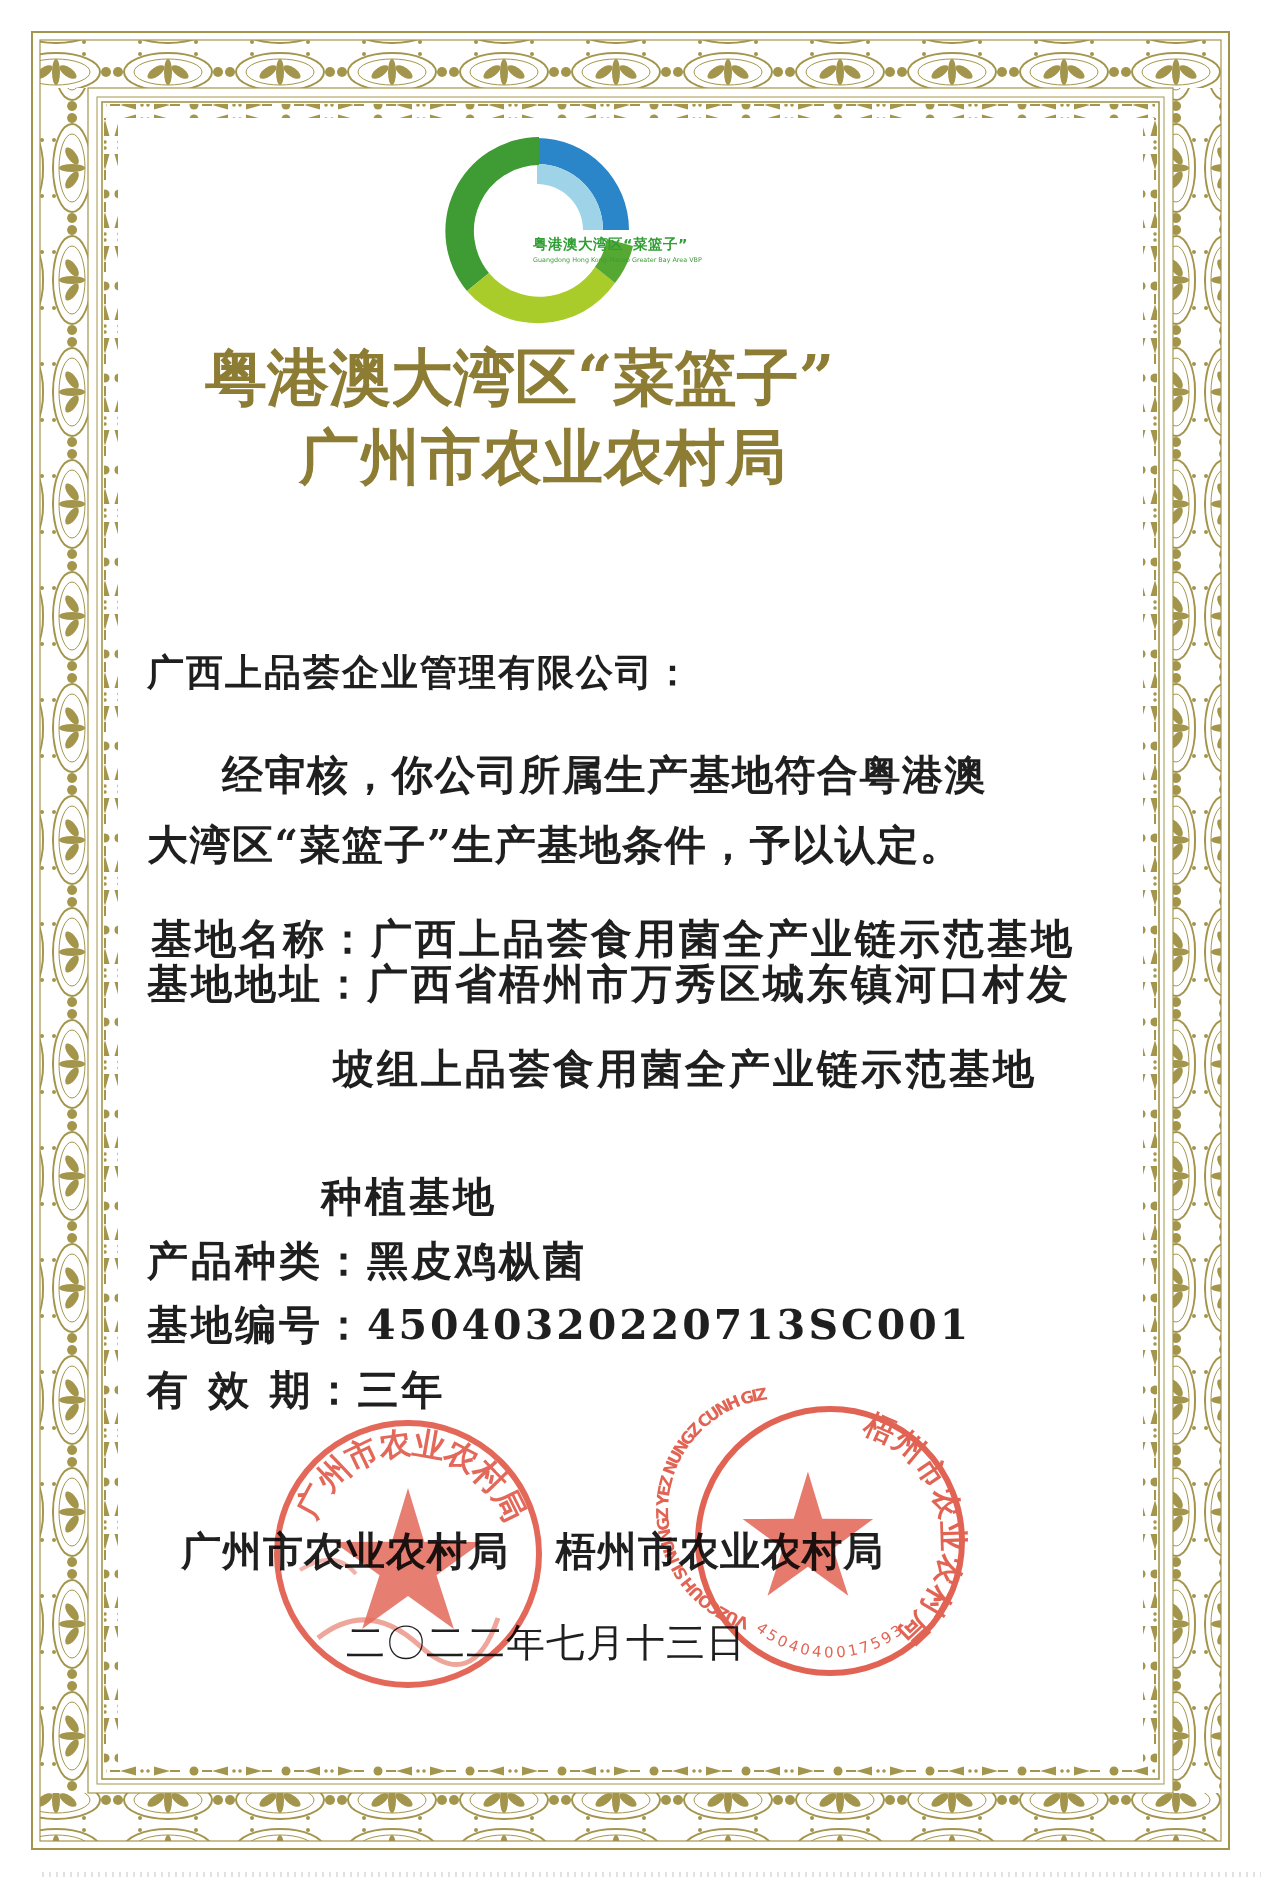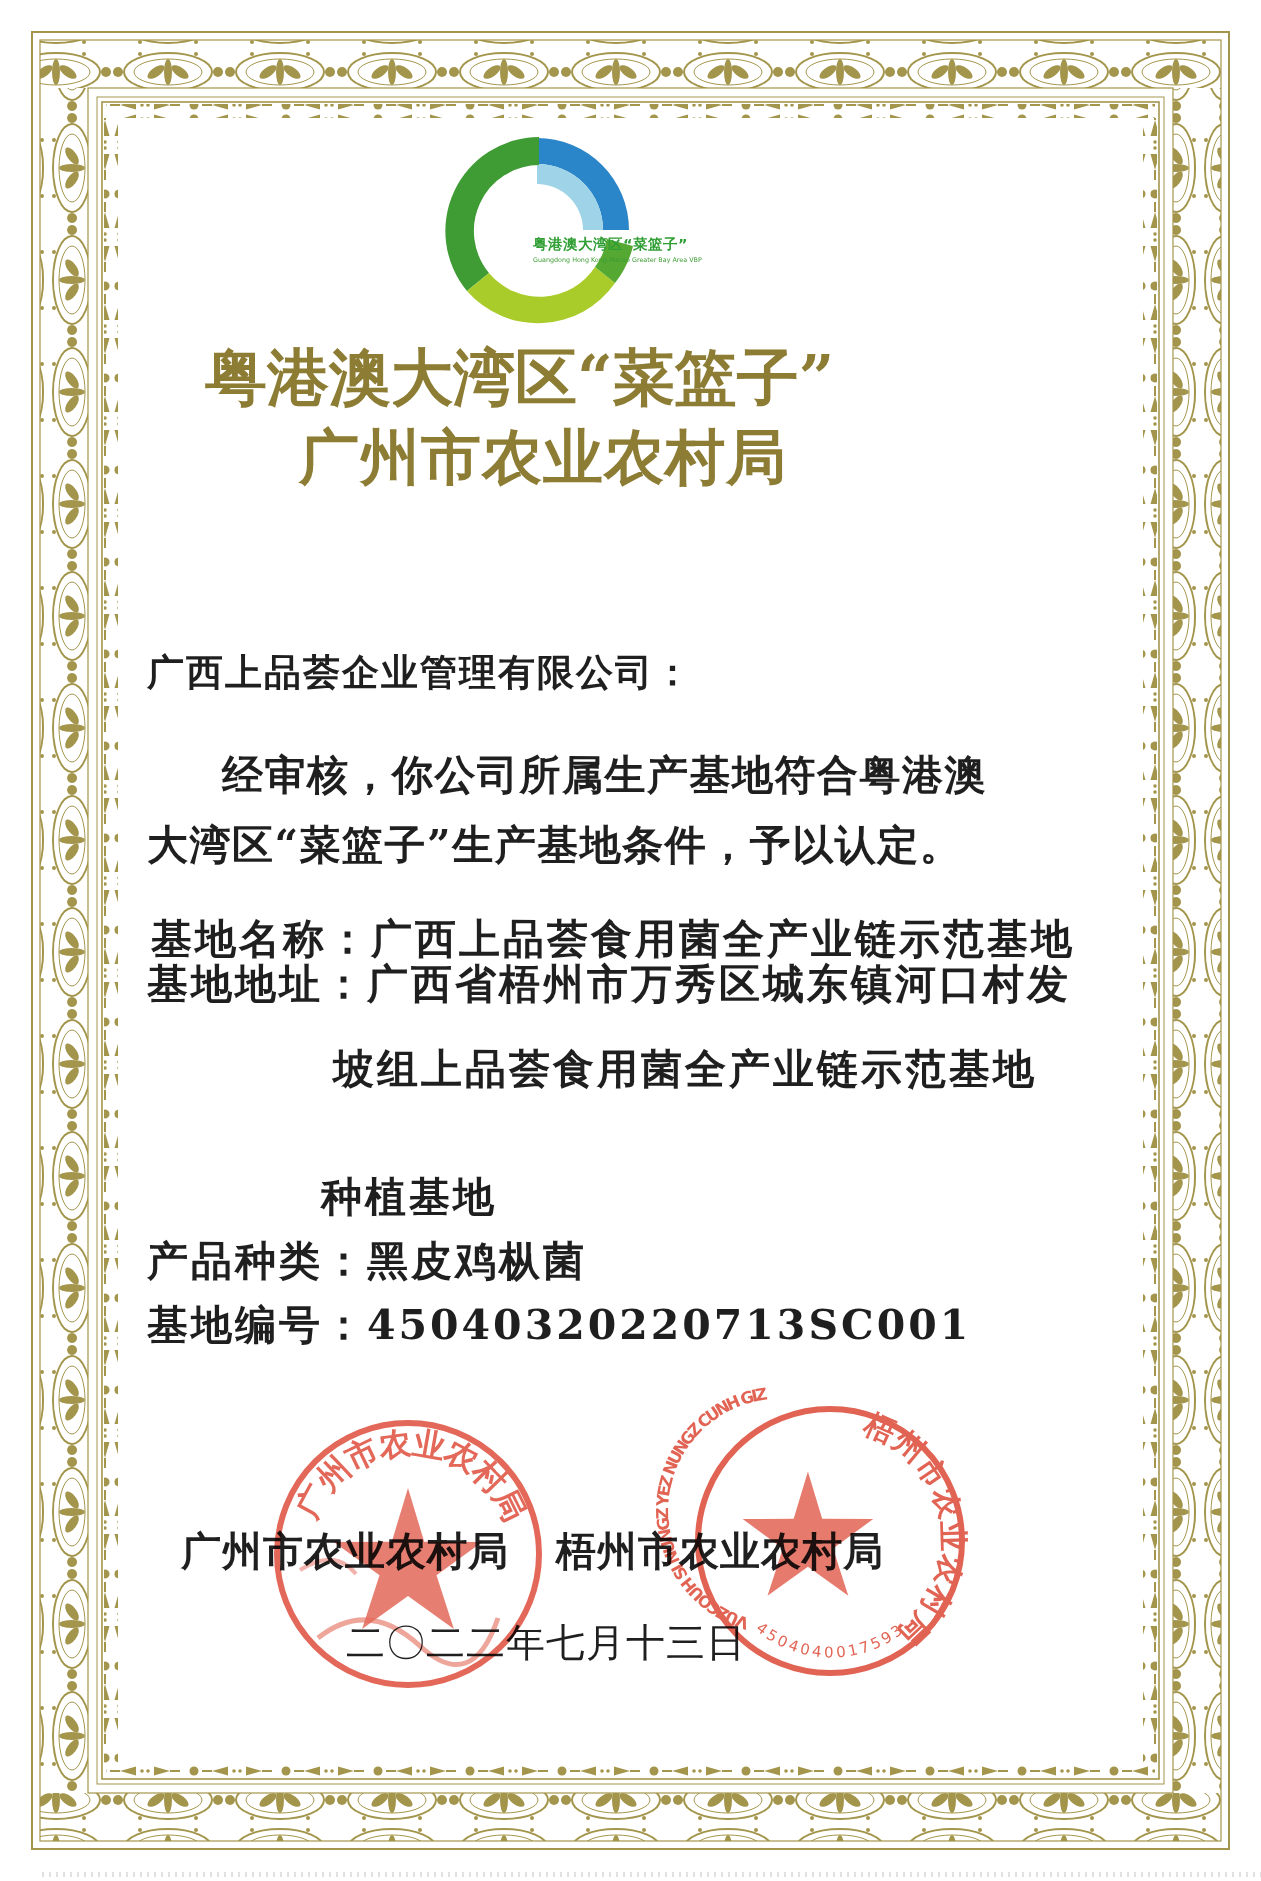--- a/index.html
+++ b/index.html
@@ -129,20 +129,21 @@
 
   <div class="bodyline" style="left:222px;top:748px;">经审核，你公司所属生产基地符合粤港澳</div>
   <div class="bodyline" style="left:147px;top:818px;">大湾区“菜篮子”生产基地条件，予以认定。</div>
 
   <div class="fieldline" style="left:151px;top:912px;">基地名称：广西上品荟食用菌全产业链示范基地</div>
   <div class="fieldline" style="left:147px;top:957px;">基地地址：广西省梧州市万秀区城东镇河口村发</div>
   <div class="fieldline" style="left:306px;top:1042px;margin-left:27px;">坡组上品荟食用菌全产业链示范基地</div>
   <div class="fieldline" style="left:297px;top:1170px;margin-left:24px;">种植基地</div>
   <div class="fieldline" style="left:147px;top:1234px;">产品种类：黑皮鸡枞菌</div>
   <div class="fieldline" style="left:147px;top:1298px;">基地编号：45040320220713SC001</div>
+  <div class="fieldline" style="left:147px;top:1363px;">有 效 期：三年</div>
 
   <div class="issuer" style="left:181px;">广州市农业农村局</div>
   <div class="issuer" style="left:556px;">梧州市农业农村局</div>
   <div class="dateline">二〇二二年七月十三日</div>
 
   <svg class="stamps" width="1261" height="1881" viewBox="0 0 1261 1881">
     <defs>
       <path id="lring" d="M315,1523 A100,100 0 0 1 505,1523" fill="none"></path>
       <path id="rzh" d="M860,1432 A112,112 0 0 1 887,1637" fill="none"></path>
       <path id="rlatin" d="M752,1619 A112,112 0 1 1 860,1432" fill="none"></path>

